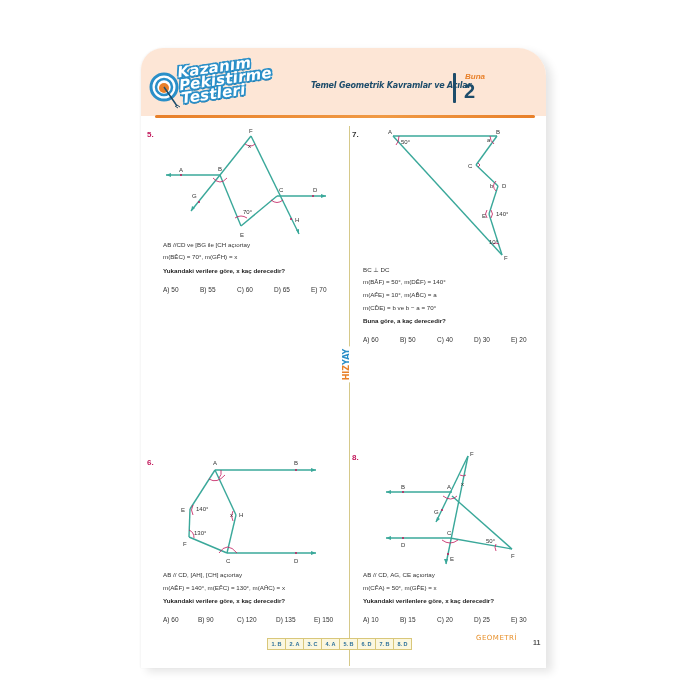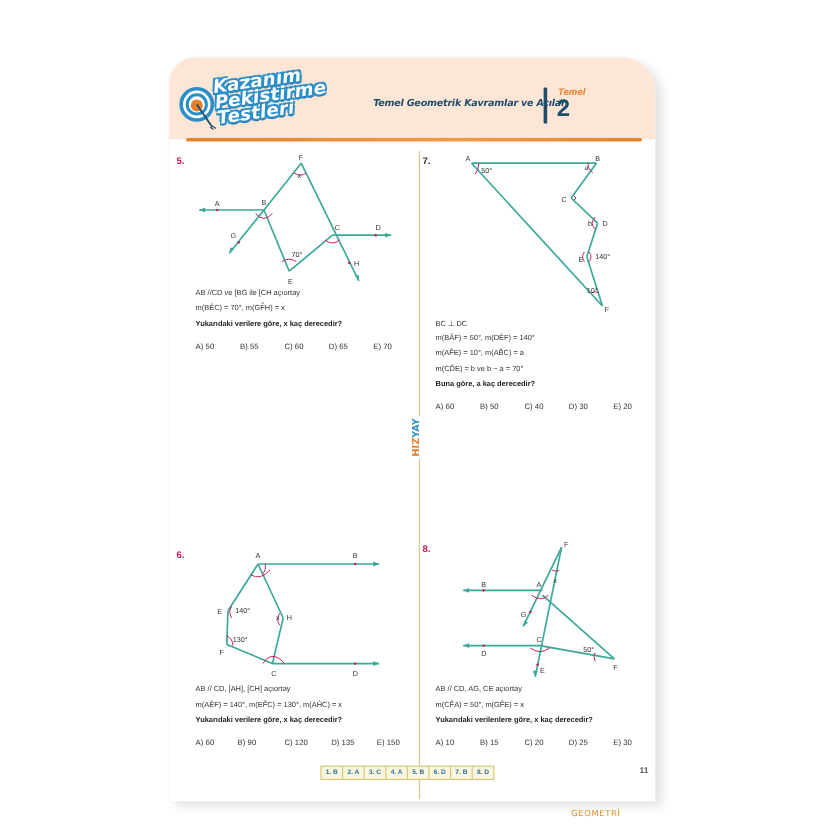--- a/index.html
+++ b/index.html
@@ -51,21 +51,21 @@
   svg text { font-family:"Liberation Sans", sans-serif; }
 
   .answer-key {
     position:absolute; left:126px; top:590px; display:flex; border:1px solid #d9c77a; background:#fbf7df;
   }
   .answer-key span {
     display:inline-block; width:17px; height:10px; font-size:5.5px; line-height:10px; text-align:center;
     color:#2a6f99; font-weight:bold; border-right:1px solid #d9c77a;
   }
   .answer-key span:last-child { border-right:none; }
-  .footer-subject { position:absolute; left:335px; top:626px; font-size:7px; color:#e8902a; letter-spacing:0.5px; font-family:"DejaVu Sans", sans-serif; }
+  .footer-subject { position:absolute; left:335px; top:586px; font-size:7px; color:#e8902a; letter-spacing:0.5px; font-family:"DejaVu Sans", sans-serif; }
   .footer-page { position:absolute; left:392px; top:591px; font-size:7px; color:#555; font-weight:bold; }
 </style>
 </head>
 <body>
 
 <div class="page">
   <div class="header">
     <div class="logo">
       <svg class="logo-target" width="34" height="40" viewBox="0 0 34 40">
         <circle cx="15" cy="15" r="13" fill="#fff" stroke="#2a8fc8" stroke-width="3"></circle>
@@ -75,21 +75,21 @@
         <path d="M26 34 l3 2 M28 33 l3 2" stroke="#1e4d6b" stroke-width="1"></path>
       </svg>
       <div class="logo-text">
         <div>Kazanım</div>
         <div>Pekiştirme</div>
         <div>Testleri</div>
       </div>
     </div>
     <div class="header-title">Temel Geometrik Kavramlar ve Açılar</div>
     <div class="header-divider"></div>
-    <div class="test-label">Temel</div>
+    <div class="test-label">Buna</div>
     <div class="test-number">2</div>
   </div>
   <div class="header-stripe"></div>
 
   <div class="col-divider"></div>
   <div class="brand-vertical">
     <span><b style="color:#e8802a">HIZ</b><b style="color:#2a8fc8">YAY</b></span>
   </div>
 
   <div>

